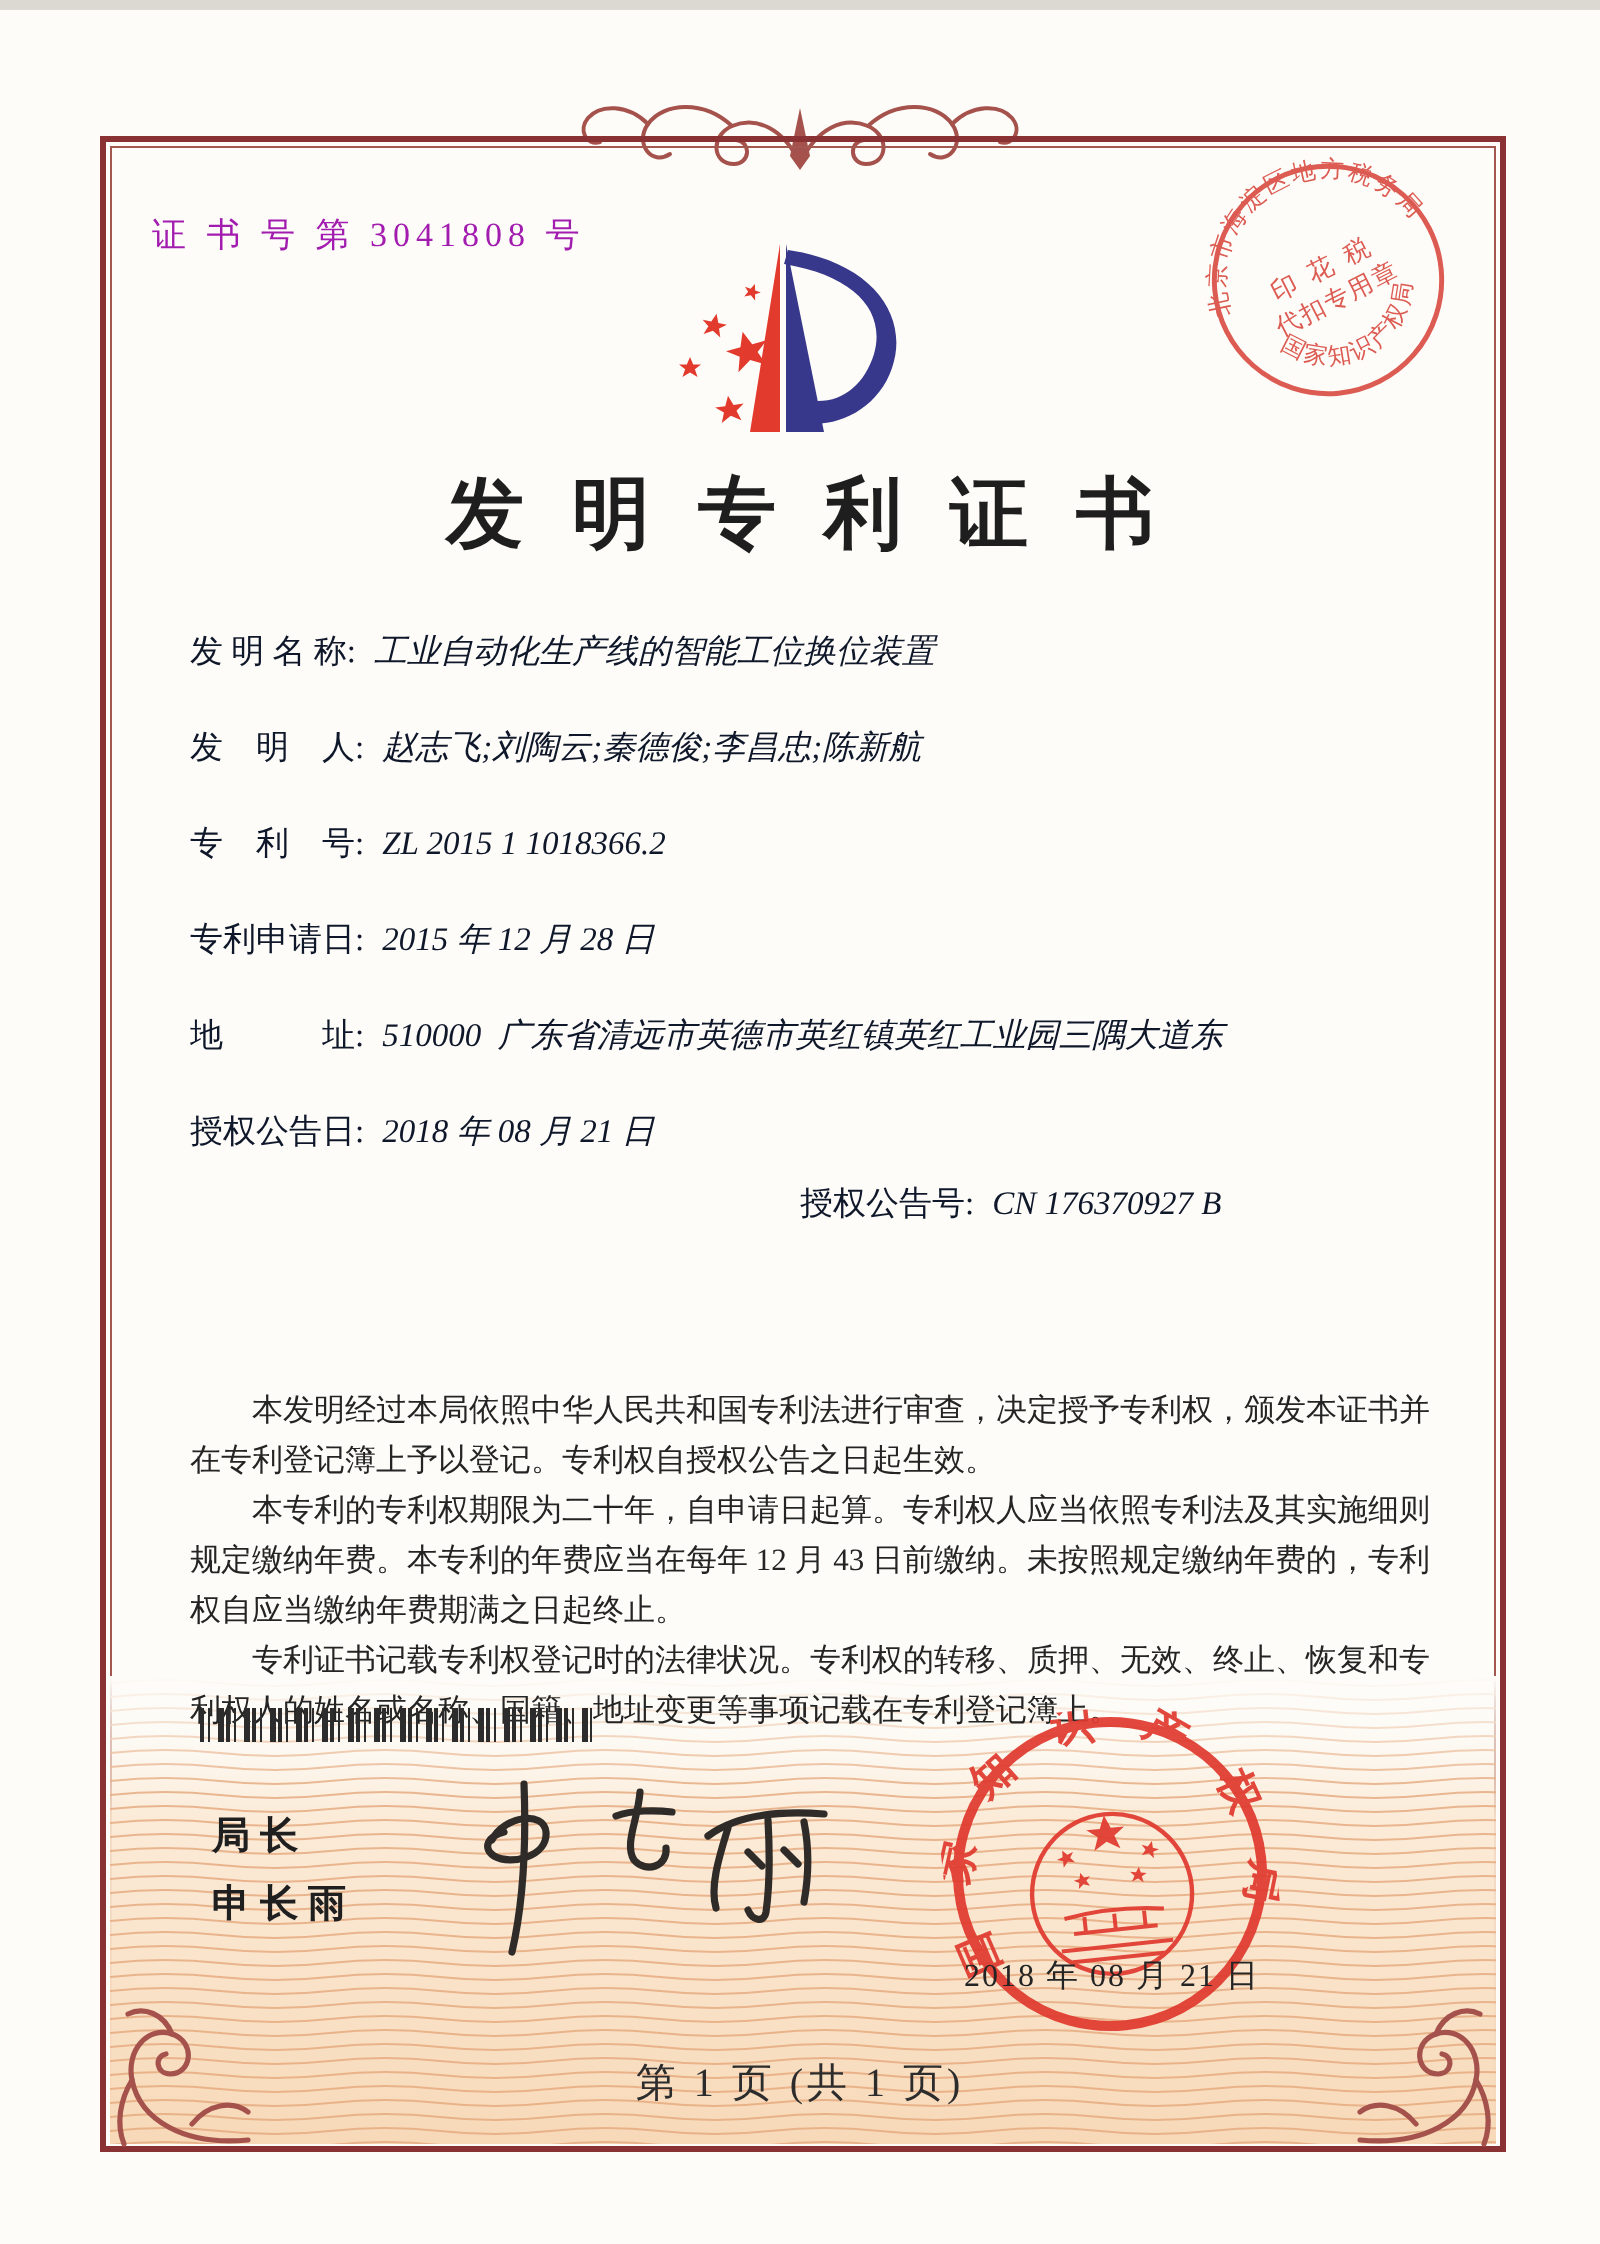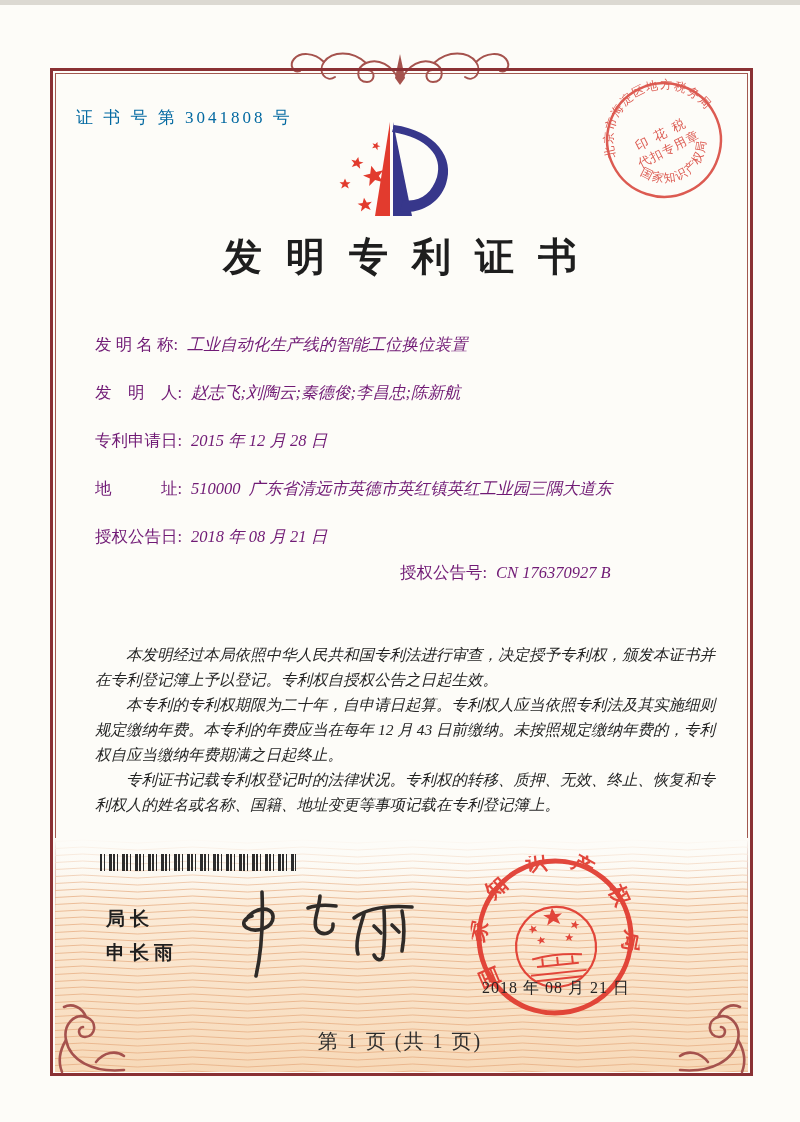--- a/index.html
+++ b/index.html
@@ -13,41 +13,41 @@
            border:3px solid #8a3134; }
   .frame-inner { position:absolute; left:2px; top:2px; right:2px; bottom:2px;
            border:1px solid #a2584f; }
   .top-ornament { position:absolute; left:270px; top:42px; width:260px; height:46px; }
   .corner-flourish { position:absolute; width:78px; height:74px; }
   .corner-flourish.fl-left { left:52px; top:1000px; }
   .corner-flourish.fl-right { left:674px; top:1000px; transform:scaleX(-1); }
 
   
   .cert-no { position:absolute; left:76px; top:106px; font-size:17px; letter-spacing:3px;
-             color:#0369a1; white-space:pre; }
+             color:#a21caf; white-space:pre; }
   .tax-stamp { position:absolute; left:602px; top:78px; width:124px; height:124px;
                transform:rotate(-27deg); opacity:.88; }
   .logo { position:absolute; left:328px; top:114px; width:152px; height:120px; }
   .title { position:absolute; left:0; top:230px; width:100%; text-align:center;
            font-size:39px; font-weight:700; letter-spacing:24px; padding-left:24px;
            color:#1e1e1e; }
 
   
-  .fields { position:absolute; left:95px; top:331px; width:628px; color:#701a75; }
+  .fields { position:absolute; left:95px; top:312px; width:628px; color:#0f172a; }
   .field-row { display:flex; align-items:flex-start; font-size:16.5px; line-height:27px;
                margin-bottom:21px; }
   .field-label { white-space:pre; flex:none; }
   .field-value { margin-left:9px; white-space:pre-wrap;font-style:italic; }
   .w-address { width:432px; }
   .grant-row { position:relative; }
   .grant-pair2 { position:absolute; left:305px; top:0; display:flex;margin-top:36px; }
 
   
-  .body-text { position:absolute; left:95px; top:642px; width:620px; font-size:15.5px;
-               line-height:25px; color:#242424; text-align:justify;font-style:italic; }
+  .body-text { position:absolute; left:95px; top:693px; width:620px; font-size:15.5px;
+               line-height:25px; color:#242424; text-align:justify; }
   .body-text p { text-indent:2em; }
 
   
   .guilloche { position:absolute; left:55px; top:838px; width:693px; height:234px; }
   .barcode { position:absolute; left:100px; top:854px; width:196px; height:17px;
              background:repeating-linear-gradient(90deg,
                #2c2c2c 0 2px, rgba(0,0,0,0) 2px 4px,
                #2c2c2c 4px 5px, rgba(0,0,0,0) 5px 9px,
                #2c2c2c 9px 12px, rgba(0,0,0,0) 12px 13px); }
   .officials { position:absolute; left:106px; top:902px; font-size:19px; font-weight:700;
@@ -139,20 +139,24 @@
   <h1 class="title">发明专利证书</h1>
 
   <div class="fields">
     <div class="field-row">
       <span class="field-label">发 明 名 称:</span>
       <span class="field-value">工业自动化生产线的智能工位换位装置</span>
     </div>
     <div class="field-row">
       <span class="field-label">发　明　人:</span>
       <span class="field-value">赵志飞;刘陶云;秦德俊;李昌忠;陈新航</span>
+    </div>
+    <div class="field-row">
+      <span class="field-label">专　利　号:</span>
+      <span class="field-value">ZL 2015 1 1018366.2</span>
     </div>
     <div class="field-row">
       <span class="field-label">专利申请日:</span>
       <span class="field-value">2015 年 12 月 28 日</span>
     </div>
     <div class="field-row">
       <span class="field-label">地　　　址:</span>
       <span class="field-value w-address">510000  广东省清远市英德市英红镇英红工业园三隅大道东</span>
     </div>
     <div class="field-row grant-row">

